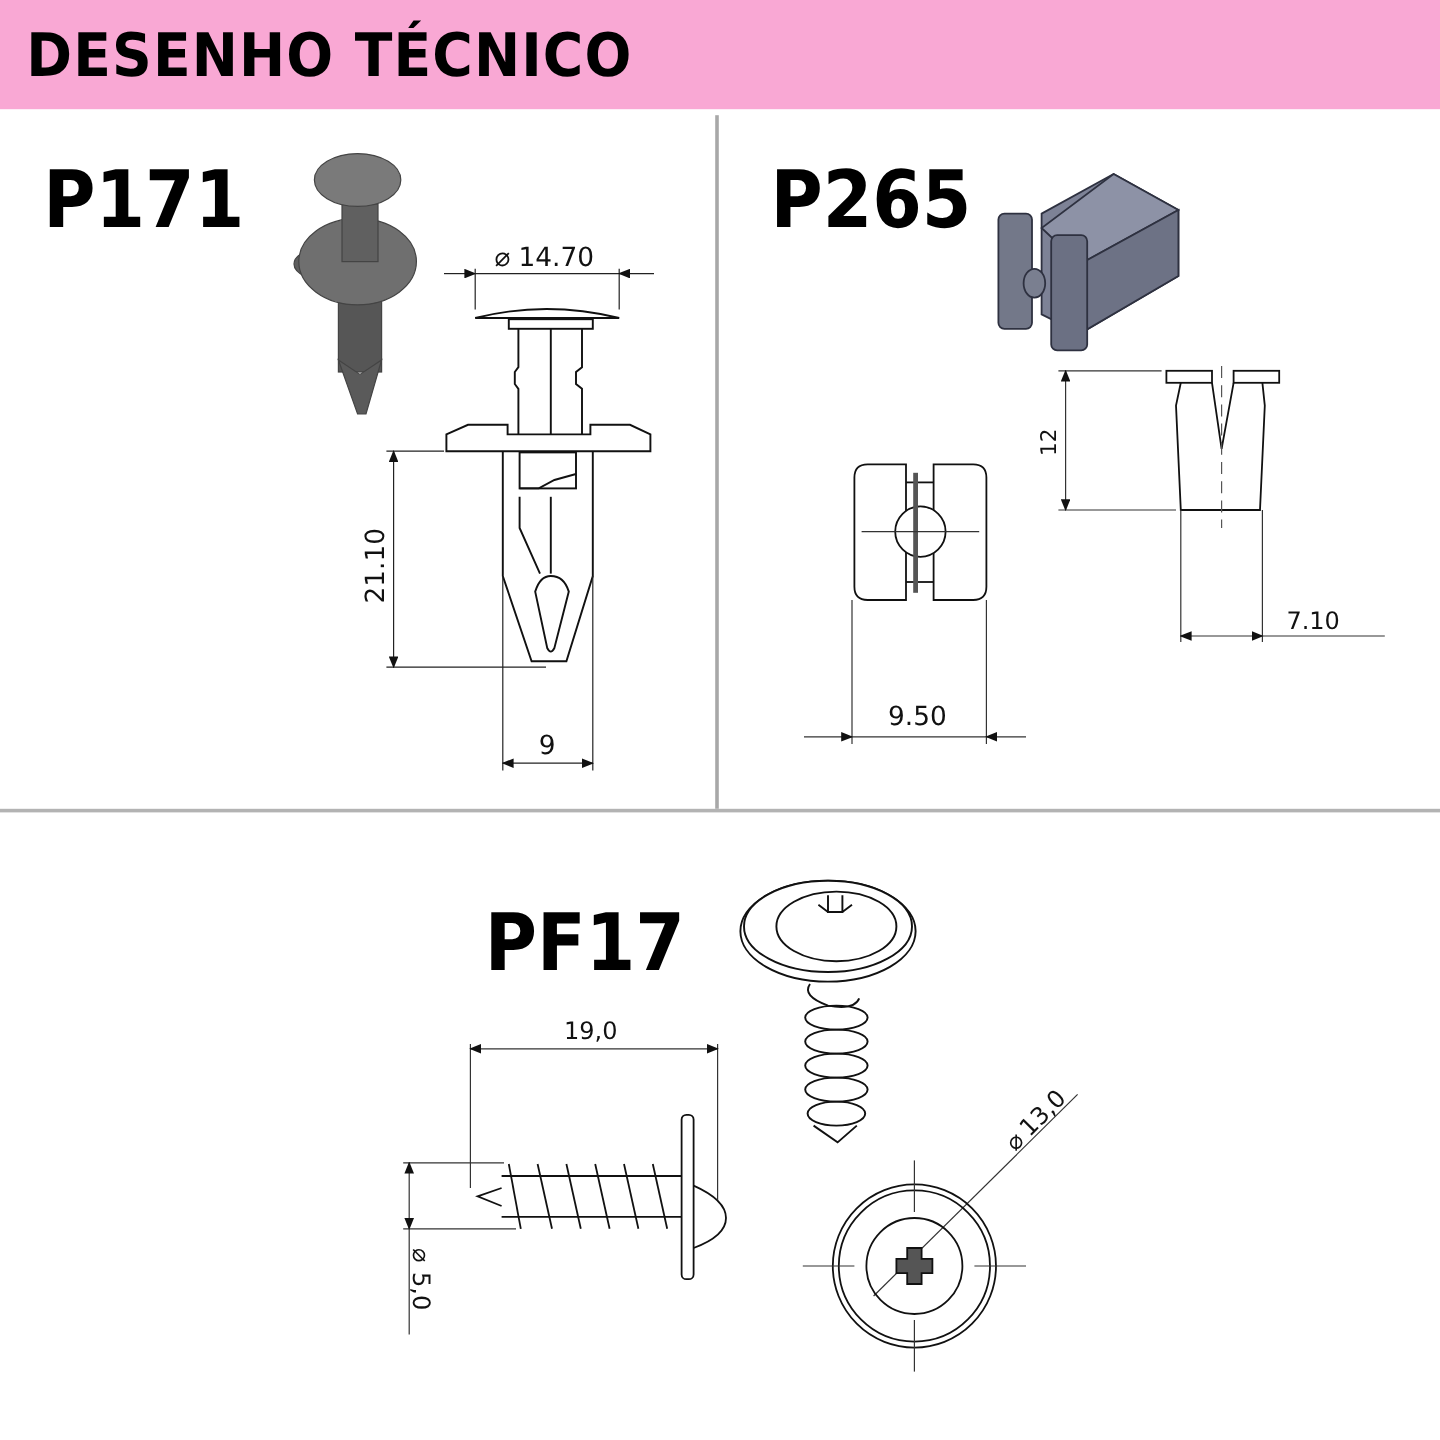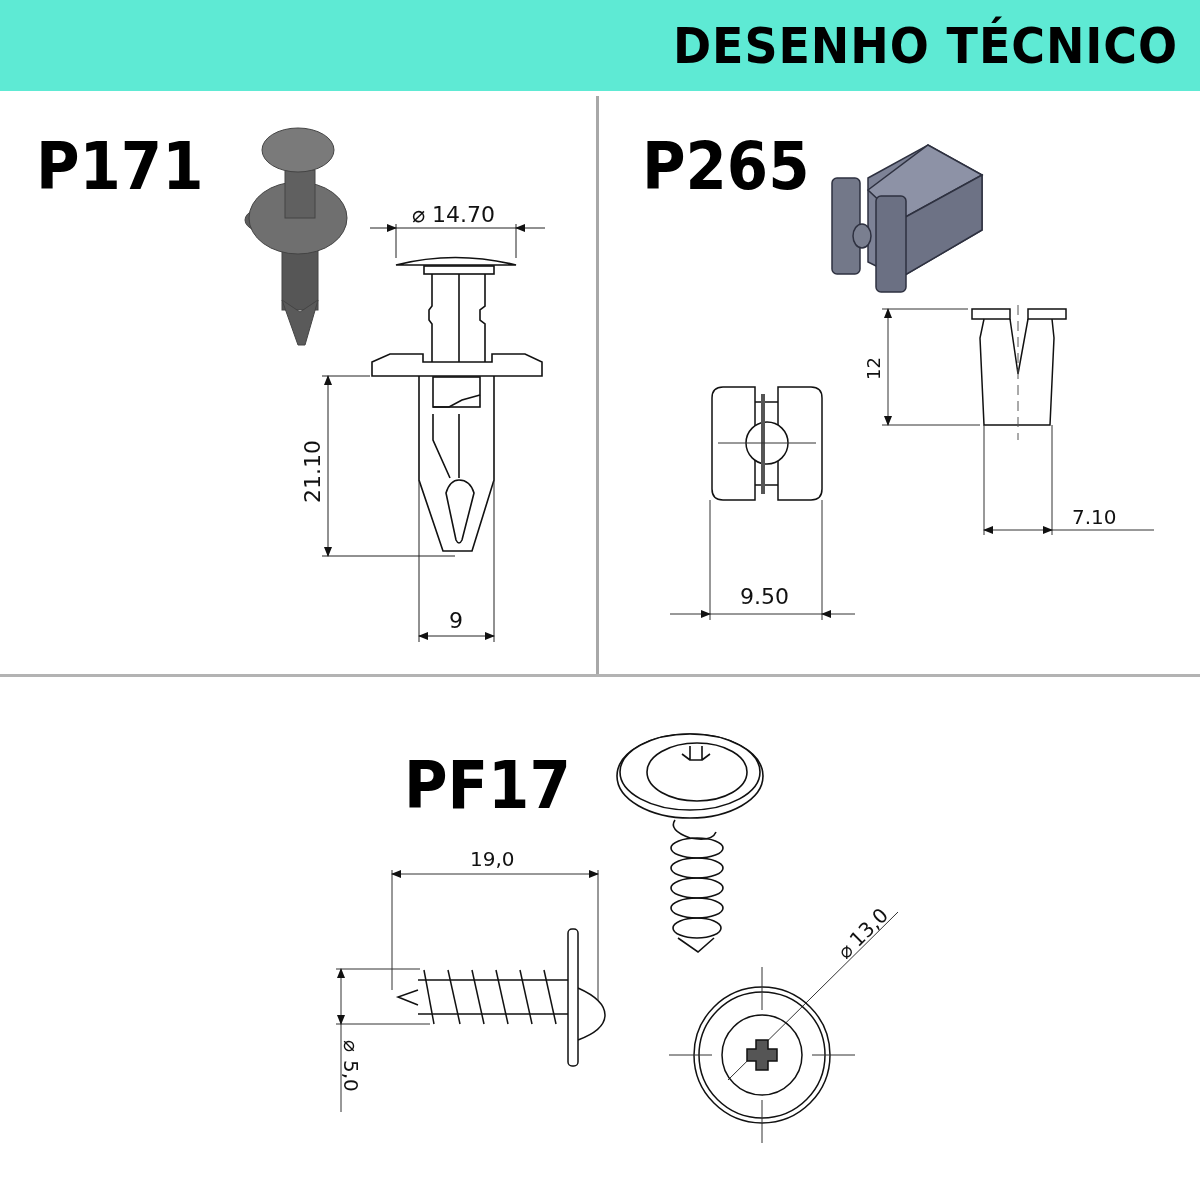--- a/index.html
+++ b/index.html
@@ -1,17 +1,17 @@
 <!DOCTYPE html>
 <html><head>
 <meta charset="utf-8">
 <style>
   html,body{margin:0;padding:0;background:#fff;}
   body{width:1200px;height:1200px;position:relative;overflow:hidden;font-family:"DejaVu Sans",sans-serif;}
-  .header{position:absolute;left:0;top:0;width:1200px;height:91px;background:#5eead4;display:flex;align-items:center;justify-content:flex-end;}
+  .header{position:absolute;left:0;top:0;width:1200px;height:91px;background:#f9a8d4;display:flex;align-items:center;justify-content:flex-start;}
   .header-title{font-family:"DejaVu Sans",sans-serif;font-weight:bold;font-size:50px;color:#000;letter-spacing:1px;transform:scaleX(0.92);}
   .vdiv{position:absolute;left:596px;top:96px;width:3px;height:578px;background:#a8a8a8;}
   .hdiv{position:absolute;left:0;top:674px;width:1200px;height:3px;background:#b3b3b3;}
   .code{position:absolute;font-family:"DejaVu Sans",sans-serif;font-weight:bold;color:#000;font-size:66px;line-height:1;transform:scaleX(0.9);transform-origin:left top;}
   svg{position:absolute;left:0;top:0;}
   .dim{font-family:"DejaVu Sans",sans-serif;font-size:22px;fill:#111;}
 </style>
 </head>
 <body>
 

